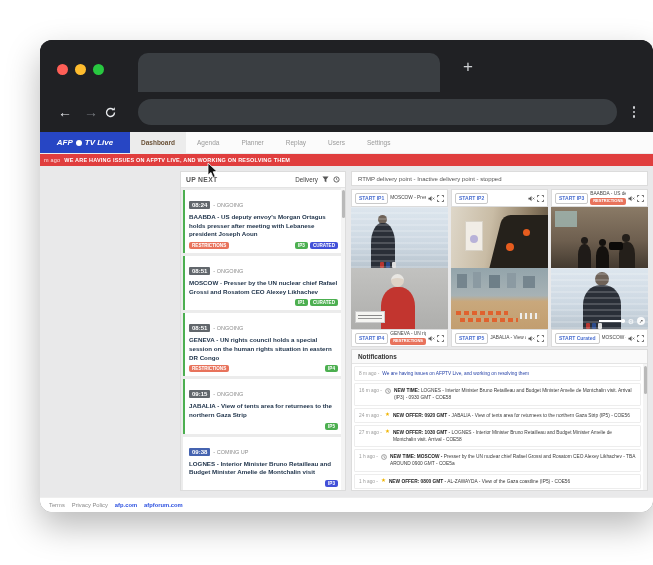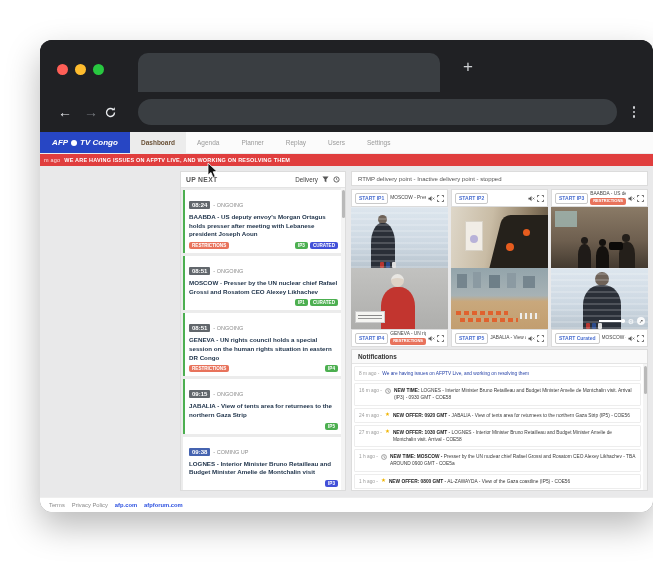--- a/index.html
+++ b/index.html
@@ -118,21 +118,21 @@
         <i></i>
         <i></i>
       </div>
   </div>
 
   <div class="app">
     <div class="appnav">
       <div class="logo">
         <span>AFP</span>
         <span class="ball"></span>
-        <span>TV Congo</span>
+        <span>TV Live</span>
       </div>
       <div class="navitems">
         <span class="navitem active">Dashboard</span>
         <span class="navitem">Agenda</span>
         <span class="navitem">Planner</span>
         <span class="navitem">Replay</span>
         <span class="navitem">Users</span>
         <span class="navitem">Settings</span>
       </div>
     </div>

